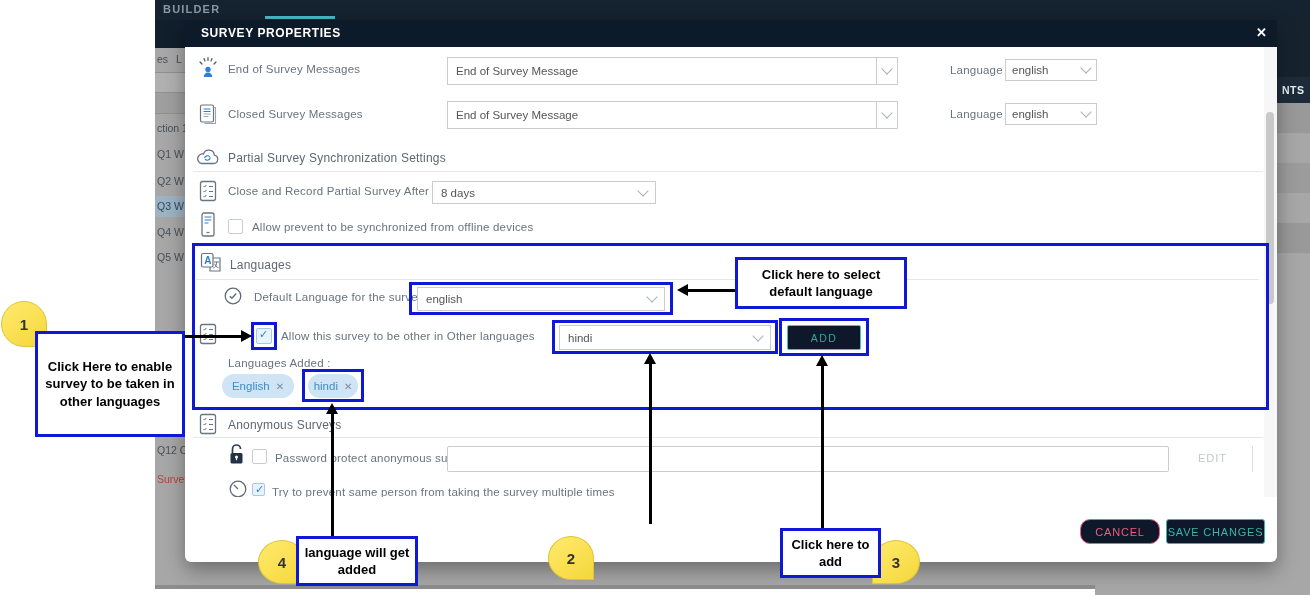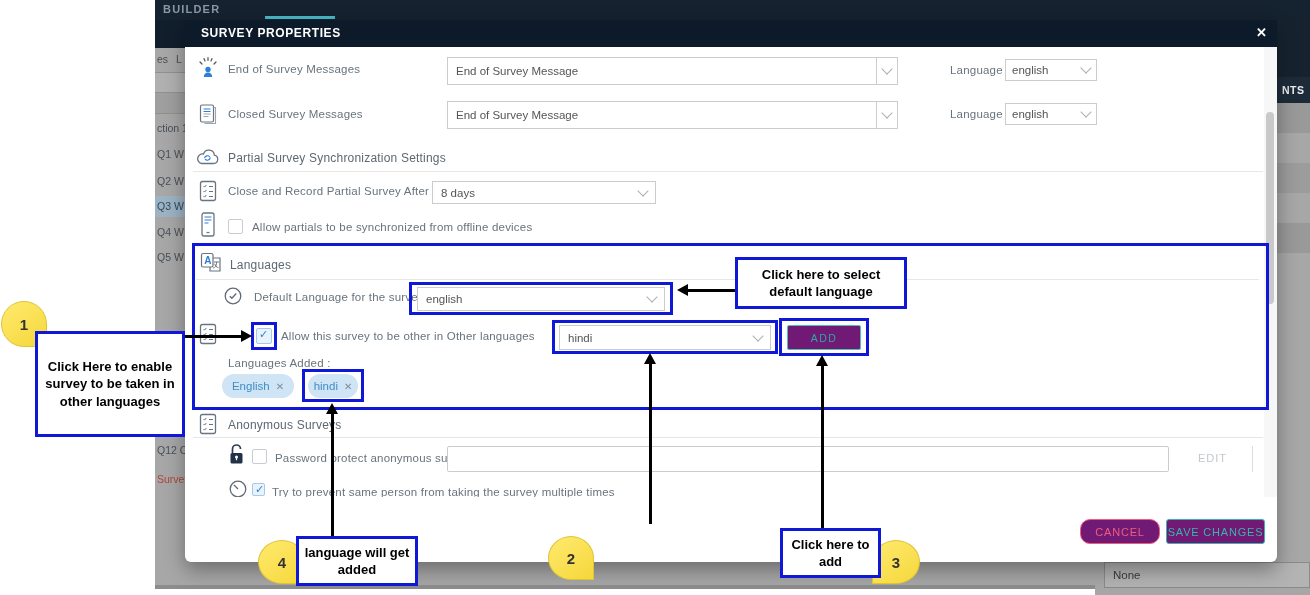--- a/index.html
+++ b/index.html
@@ -25,21 +25,21 @@
   .balloon{position:absolute;background:linear-gradient(145deg,#ffea6e,#f5d73b);border:1px solid #ddc435;
         display:flex;align-items:center;justify-content:center;font-size:15px;font-weight:bold;color:#333;z-index:5;}
   .tail-br{border-radius:50% 50% 0 50%;}
   .tail-bl{border-radius:50% 50% 50% 0;}
   .shaft{position:absolute;background:#000;z-index:6;}
   .head{position:absolute;width:0;height:0;z-index:6;}
   .head.up{border-left:6px solid transparent;border-right:6px solid transparent;border-bottom:11px solid #000;}
   .head.left{border-top:6px solid transparent;border-bottom:6px solid transparent;border-right:11px solid #000;}
   .head.right{border-top:6px solid transparent;border-bottom:6px solid transparent;border-left:11px solid #000;}
   .divider{position:absolute;height:1px;background:#e7e7e7;z-index:3;}
-  .btn{position:absolute;display:flex;align-items:center;justify-content:center;background:#701a75;
+  .btn{position:absolute;display:flex;align-items:center;justify-content:center;background:#0f172a;
         border-radius:3px;font-size:11px;letter-spacing:.8px;box-sizing:border-box;z-index:3;}
   .btn.cancel{border:1px solid #ef5d7c;color:#ef5d7c;}
   .btn.save{border:1px solid #3ab4aa;color:#3ab4aa;}
   .btn.add{border:1px solid #4fc0b5;color:#2caa9e;letter-spacing:1.4px;font-size:10.5px;border-radius:2px;}
   .chip{position:absolute;background:#cfe4f4;border-radius:12px;display:flex;align-items:center;
         justify-content:center;gap:6px;font-size:11.5px;color:#418dc8;box-sizing:border-box;z-index:3;}
   .chip .x{color:#7d8d99;font-size:10px;}
   .sideitem{position:absolute;font-size:10.5px;color:#484f56;white-space:nowrap;overflow:hidden;width:29px;z-index:1;}
   .icon{position:absolute;z-index:3;}
   .mz{z-index:3;}
@@ -78,24 +78,20 @@
   <div class="sideitem" style="left:157px;top:444px;">Q12 C</div>
   <div class="sideitem" style="left:157px;top:473px;color:#b04438;">Survey</div>
 
   <div class="abs" style="left:1277px;top:77px;width:33px;height:26px;background:#1d2b39;z-index:1;display:flex;align-items:center;">
     <span style="color:#e8edf2;font-size:10.5px;font-weight:bold;letter-spacing:.5px;padding-left:5px;">NTS</span>
   </div>
   <div class="abs" style="left:1277px;top:103px;width:33px;height:30px;background:#999999;z-index:1;"></div>
   <div class="abs" style="left:1277px;top:163px;width:33px;height:30px;background:#9c9c9c;z-index:1;"></div>
   <div class="abs" style="left:1277px;top:223px;width:33px;height:30px;background:#999999;z-index:1;"></div>
 
-  <div class="abs" style="left:1104px;top:562px;width:206px;height:26px;background:#b3b3b3;border:1px solid #8a8a8a;
-              box-sizing:border-box;display:flex;align-items:center;z-index:1;">
-    <span style="color:#3a3a3a;font-size:11.5px;padding-left:8px;">None</span>
-  </div>
 
   <div class="abs" style="left:185px;top:20px;width:1092px;height:542px;background:#fff;border-radius:0 0 6px 6px;
               box-shadow:0 8px 20px rgba(0,0,0,.35);z-index:2;"></div>
   <div class="abs" style="left:185px;top:20px;width:1092px;height:27px;background:#0c1a29;z-index:3;"></div>
   <div class="abs mz" style="left:201px;top:26px;color:#fff;font-size:12px;font-weight:bold;letter-spacing:.6px;">SURVEY PROPERTIES</div>
   <div class="abs mz" style="left:1256px;top:25px;color:#fff;font-size:13px;font-weight:bold;cursor:pointer;">✕</div>
 
   <svg class="icon" style="left:196px;top:55px;" width="24" height="26" viewBox="0 0 24 26">
     <g stroke="#4a5560" stroke-width="1.2" stroke-linecap="round" fill="none">
       <path d="M4 7 l2 2 M8 3.5 l1 2.5 M12 2.5 v3 M16 3.5 l-1 2.5 M20 7 l-2 2"></path>
@@ -152,21 +148,21 @@
     <span class="txt">8 days</span>
     <span class="chev"></span>
   </div>
 
   <svg class="icon" style="left:199px;top:211px;" width="18" height="28" viewBox="0 0 18 28">
     <rect x="3" y="2" width="12" height="23" rx="2" fill="#fff" stroke="#6a7480" stroke-width="1.3"></rect>
     <path d="M5.5 6 h7 M5.5 9 h7 M5.5 12 h4" stroke="#2e7fd6" stroke-width="1"></path>
     <path d="M7.5 21.5 h3" stroke="#6a7480" stroke-width="1.2"></path>
   </svg>
   <div class="cb mz" style="left:228px;top:219px;width:15px;height:15px;"></div>
-  <div class="lbl mz" style="left:252px;top:221px;">Allow partials to be synchronized from offline devices</div>
+  <div class="lbl mz" style="left:252px;top:221px;">Allow prevent to be synchronized from offline devices</div>
 
   <div class="bluebox" style="left:192px;top:243px;width:1077px;height:167px;"></div>
 
   <svg class="icon" style="left:198px;top:250px;" width="26" height="26" viewBox="0 0 26 26">
     <path d="M15 8 h7 v13 h-10 v-4" fill="#fff" stroke="#6a7480" stroke-width="1.2"></path>
     <rect x="3.5" y="3.5" width="11.5" height="13.5" rx="1.5" fill="#fff" stroke="#6a7480" stroke-width="1.2"></rect>
     <text x="6.3" y="14" font-size="10" fill="#2e7fd6" font-family="Liberation Sans, sans-serif" font-weight="bold">A</text>
     <path d="M16 12 h5 M18.5 12 v1.3 c0 2.2-1.4 4.2-3.3 4.8 M16.6 13.8 c.6 1.9 2 3.4 3.8 3.9" fill="none" stroke="#6a7480" stroke-width="1"></path>
   </svg>
   <div class="sec mz" style="left:230px;top:258px;">Languages</div>

